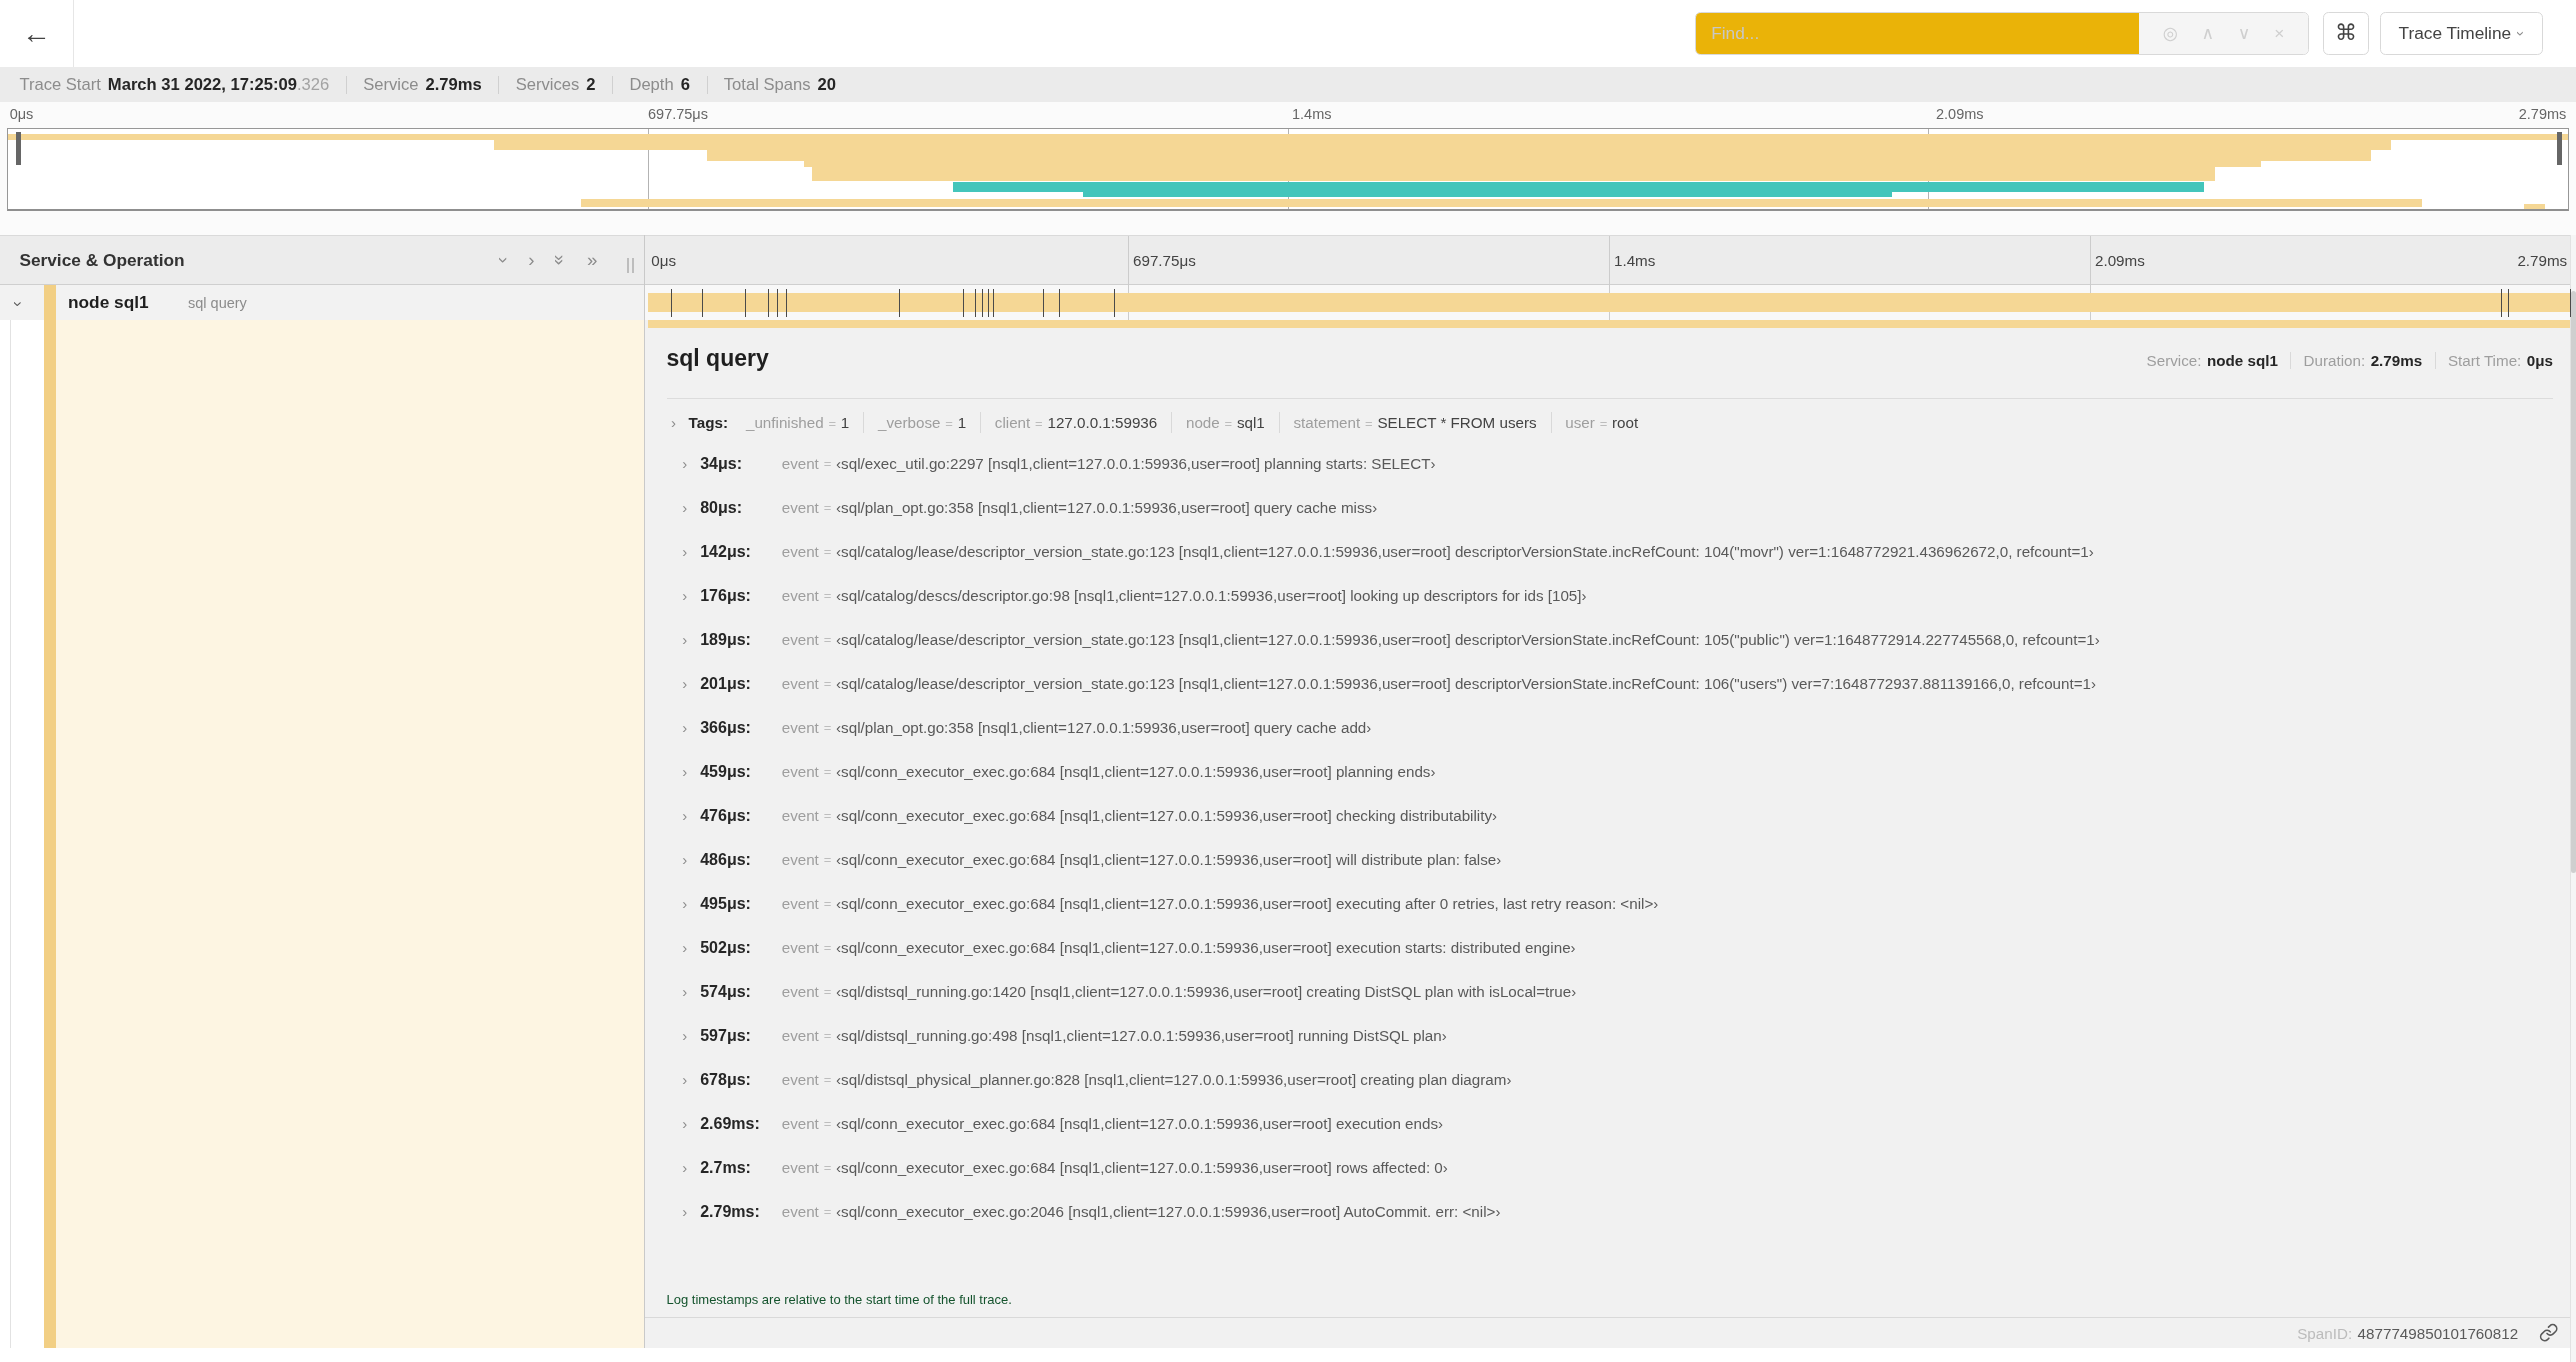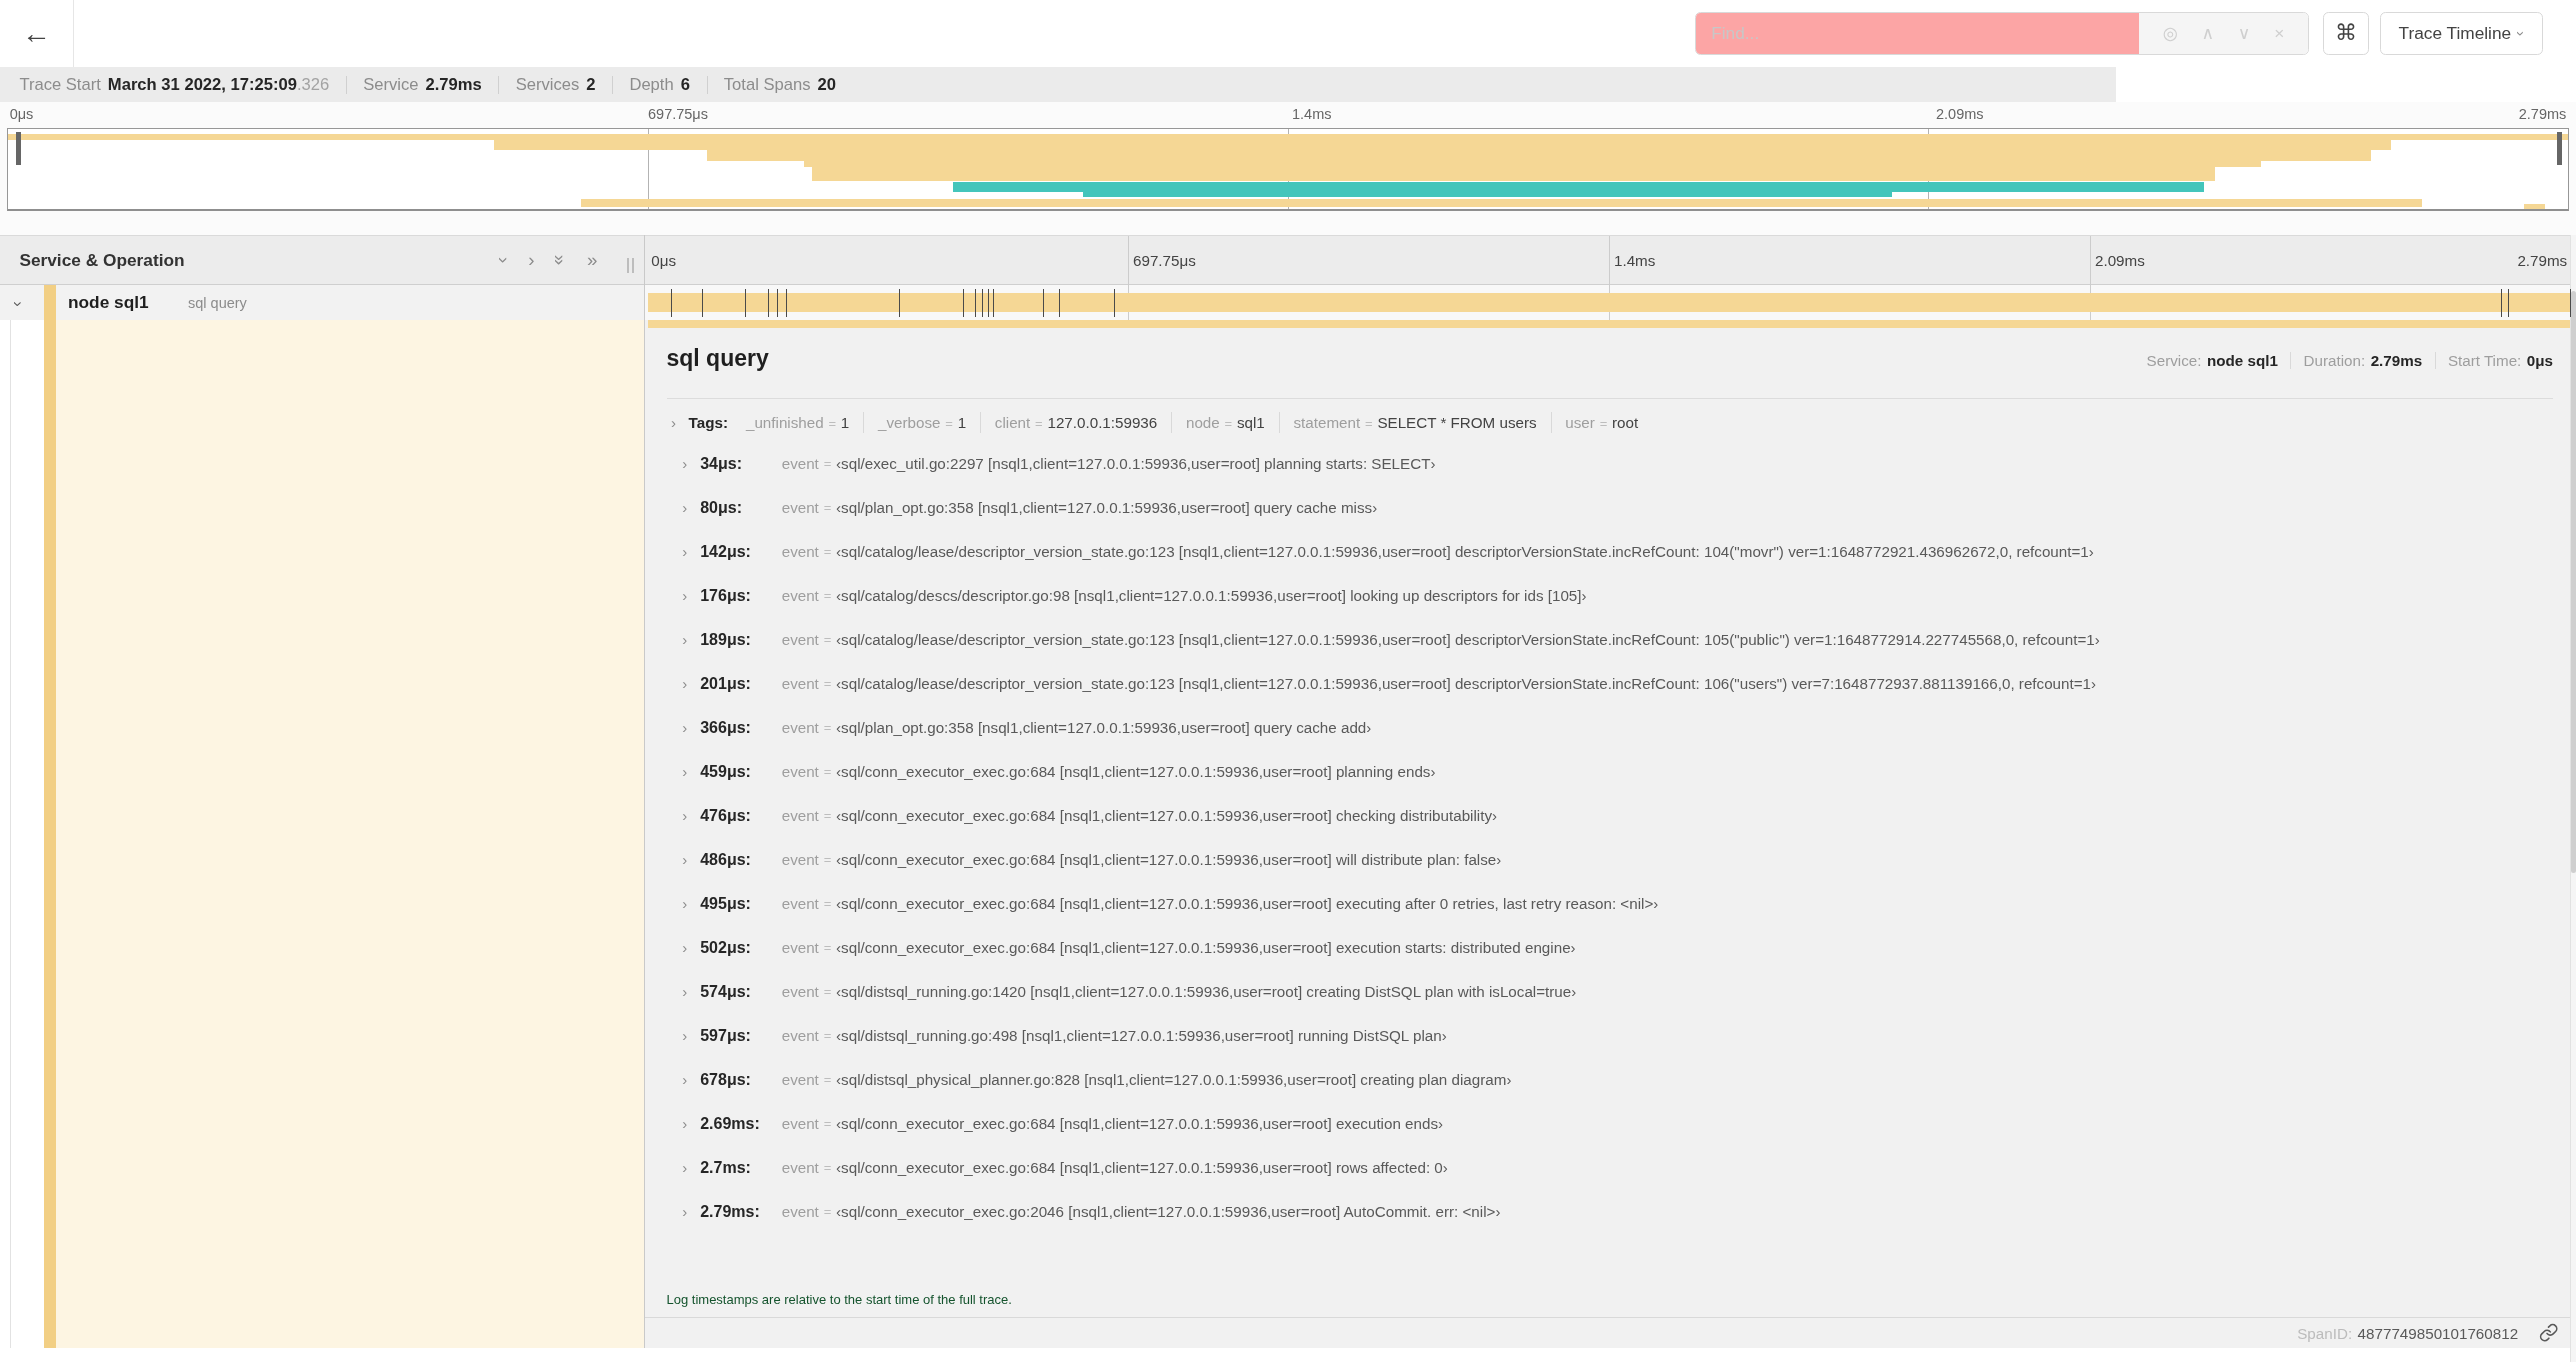--- a/index.html
+++ b/index.html
@@ -9,34 +9,34 @@
   
   .top-header { position:absolute; left:0; top:0; width:2576px; height:67px; background:#fff; }
   .back-col { position:absolute; left:0; top:0; width:74px; height:67px; border-right:0.7px solid #e6e6e6;
               display:flex; align-items:center; justify-content:center; font-size:29px; color:#434343; cursor:pointer; }
   .title-wrap { position:absolute; left:97px; top:0; height:67px; display:flex; align-items:center; gap:15.2px; }
   .title-chev { font-size:23.5px; color:#1f1f1f; font-weight:700; display:inline-block; transform:rotate(90deg); }
   .page-title { font-size:21.5px; font-weight:700; color:#1f1f1f; letter-spacing:0.1px; }
   .trace-id { font-size:21px; font-weight:400; color:#b8b8b8; }
   .find-box { position:absolute; left:1695px; top:11.8px; width:614px; height:43px; border:0.7px solid #d9d9d9;
               border-radius:5.5px; background:#fff; display:flex; overflow:hidden; }
-  .find-input { flex:1; border:none; outline:none; font-size:17.3px; color:#434343; padding:0 15.2px; background:#fca5a5;
+  .find-input { flex:1; border:none; outline:none; font-size:17.3px; color:#434343; padding:0 15.2px; background:#eab308;
                 font-family:"Liberation Sans", sans-serif; }
   .find-input::placeholder { color:#c7c7c7; }
   .find-suffix { width:169px; background:#f5f5f5; display:flex; align-items:center; justify-content:space-evenly;
                  color:#cfcfcf; font-size:17.3px; }
   .find-suffix span { cursor:pointer; }
   .sq-btn { position:absolute; top:11.8px; height:43px; border:0.7px solid #d9d9d9; border-radius:5.5px; background:#fff;
             display:flex; align-items:center; justify-content:center; cursor:pointer; }
   .cmd-btn { left:2323px; width:46px; font-size:22px; color:#434343; }
   .view-btn { left:2380px; width:163px; font-size:17.3px; color:#434343; gap:8.3px; }
   .view-caret { display:inline-block; transform:rotate(90deg); font-size:15.2px; color:#8c8c8c; }
 
   
-  .trace-info { position:absolute; left:0; top:67px; width:2116px; height:35px; background:#ebebeb;
+  .trace-info { position:absolute; left:0; top:67px; width:2576px; height:35px; background:#ebebeb;
                 display:flex; align-items:center; padding-left:19.4px; font-size:16.6px; }
   .ti-label { color:#8c8c8c; margin-right:7px; }
   .ti-value { color:#262626; font-weight:700; }
   .ti-suffix { color:#a3a3a3; }
   .ti-div { width:0.7px; height:18px; background:#d0d0d0; margin:0 16.6px; }
 
   
   .mini-section { position:absolute; left:0; top:102px; width:2576px; height:134px; background:#fbfbfb;
                   border-bottom:0.7px solid #e4e4e4; }
   .mini-labels { position:absolute; left:0; top:0; width:2576px; height:26px; }

